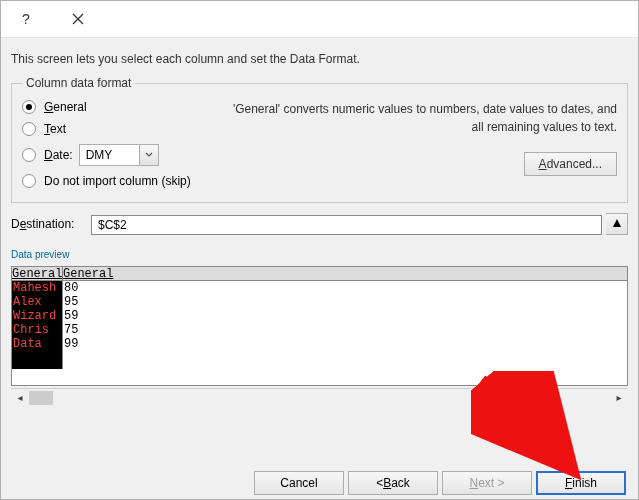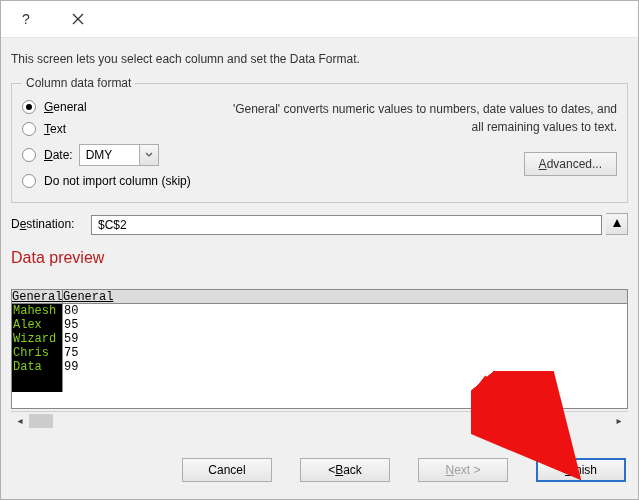--- a/index.html
+++ b/index.html
@@ -140,21 +140,21 @@
     background:#fff;
   }
   .range-btn {
     width:22px; height:22px;
     border:1px solid #adadad;
     border-left:none;
     background:linear-gradient(#f5f5f5,#e3e3e3);
     display:flex; align-items:center; justify-content:center;
     margin-left:4px;
   }
-  .preview-label { margin-bottom: 22px; font-size:16px; color:#b91c1c; }
+  .preview-label { margin-bottom: 6px; font-size:10px; color:#0369a1; }
   .preview-box {
     border:1px solid #888;
     height: 120px;
     background:#fff;
     display:flex; flex-direction:column;
     position:relative;
     width:100%;
   }
   .preview-inner {
     flex:1;
@@ -176,21 +176,21 @@
     border-bottom:1px solid #888;
     padding:0 0 0 0;
     height:14px;
   }
   .hdr-cell.first { width:51px; }
   .hdr-cell.second { flex:1; }
   .hdr-cell span { text-decoration: underline; }
   .data-area { display:flex; }
   .col-sel {
     background:#000;
-    color:#84cc16;
+    color:#ef4444;
     width:51px;
     border-right:1px solid #888;
     height: 88px;
   }
   .col-rest { flex:1; color:#000; }
   .col-sel div, .col-rest div { height:14px; padding:0 0 0 1px; white-space:pre; }
   .hscroll-row {
     display:flex; align-items:center;
     height:18px;
     border-top:1px solid #d0d0d0;
@@ -208,23 +208,23 @@
     background:#f0f0f0;
   }
   .hscroll-thumb {
     position:absolute;
     left:0; top:0;
     width:24px; height:14px;
     background:#cdcdcd;
   }
   .footer {
     position:absolute;
-    bottom:17px;
+    bottom:4px;
     right:12px;
-    display:flex; gap:28px;padding-left:30px;
+    display:flex; gap:4px;padding-left:30px;
   }
   .footer .btn {
     width:90px; height:24px;
     display:flex; align-items:center; justify-content:center;
     font-size:12px;
     border:1px solid #adadad;
     background:linear-gradient(#f7f7f7,#e5e5e5);
   }
   .footer .btn.disabled { color:#9e9e9e; }
   .footer .btn.focused { border:2px solid #2a6fc9; }

